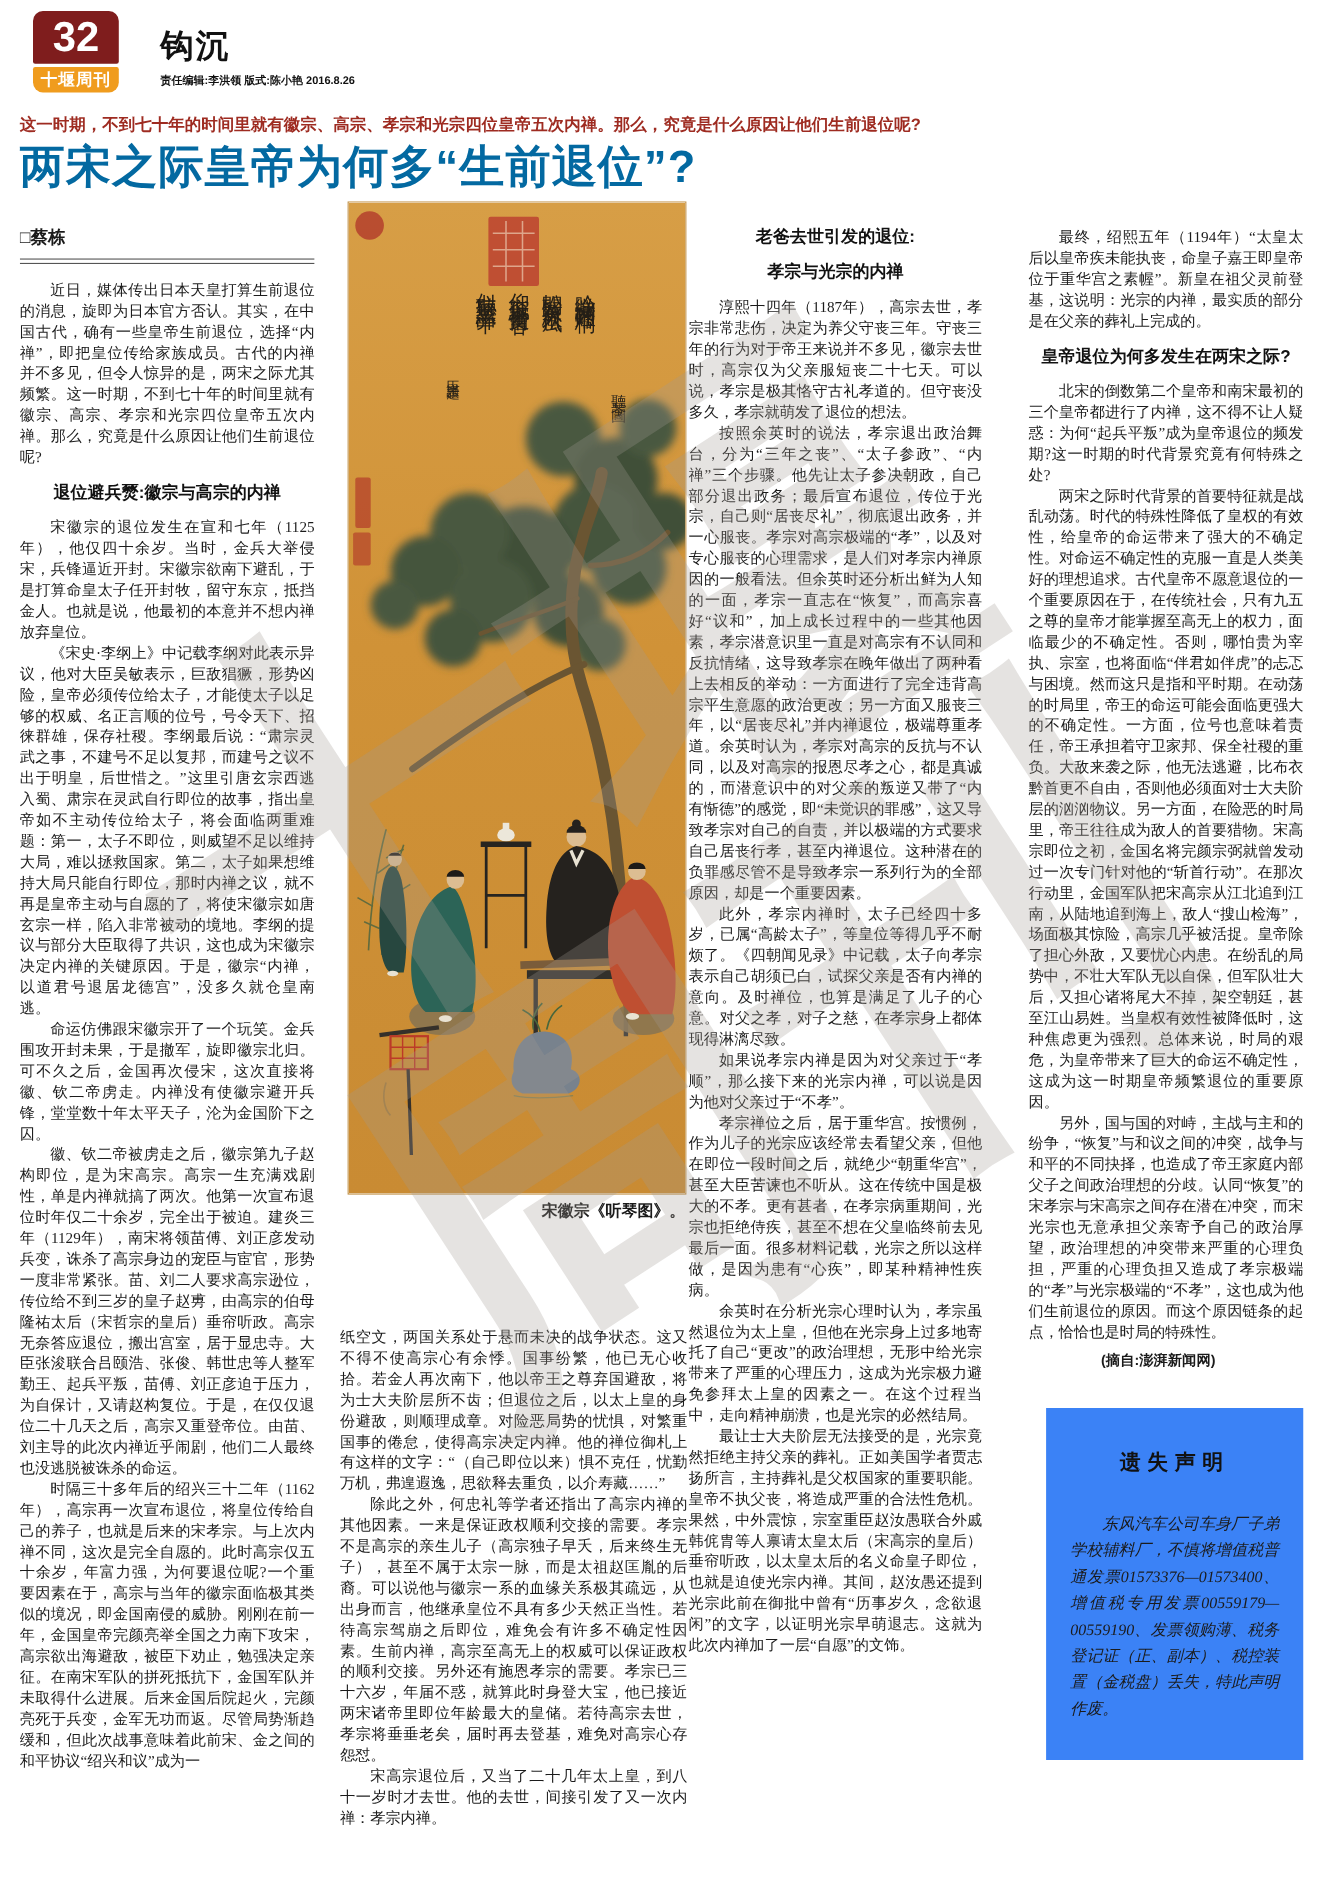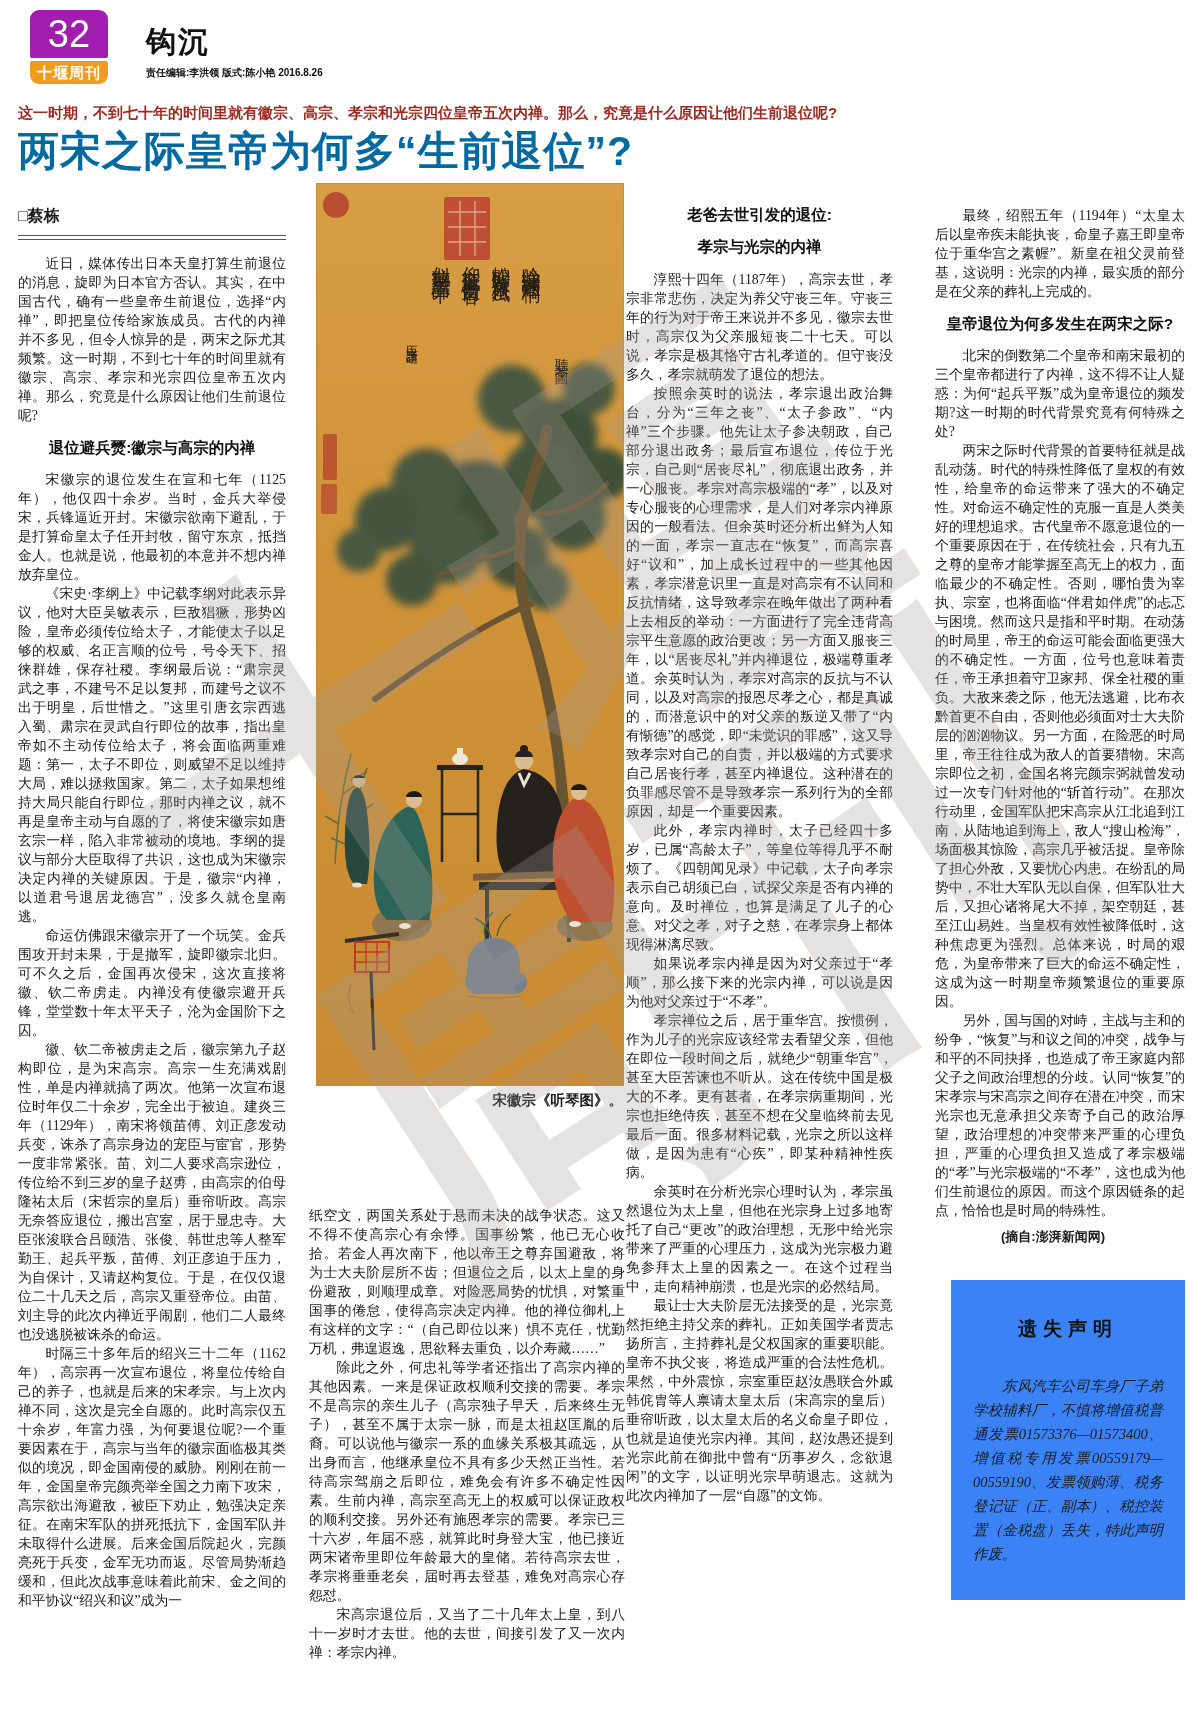--- a/index.html
+++ b/index.html
@@ -2,21 +2,21 @@
 <html><head>
 <meta charset="utf-8">
 <style>
   html,body{margin:0;padding:0;background:#ffffff;}
   body{width:1200px;height:1722px;position:relative;overflow:hidden;
        font-family:"Liberation Sans","DejaVu Sans",sans-serif;color:#1a1a1a;}
   .abs{position:absolute;}
 
   
   .badge{left:30px;top:10px;width:78px;}
-  .badge-num{background:#a21caf;color:#fff;font-weight:normal;font-size:38px;text-align:center;
+  .badge-num{background:#7f1d1d;color:#fff;font-weight:bold;font-size:38px;text-align:center;
              height:48px;line-height:48px;border-radius:9px 9px 2px 2px;}
   .badge-name{background:#f09c1e;color:#fff;font-weight:bold;font-size:15px;text-align:center;
               height:23px;line-height:23px;border-radius:2px 2px 9px 9px;margin-top:3px;letter-spacing:1px;}
   .section-title{left:146px;top:22px;font-size:30px;font-weight:bold;color:#111;letter-spacing:2px;}
   .editor-line{left:146px;top:66px;font-size:10px;font-weight:bold;color:#111;}
 
   
   .intro{left:18px;top:104px;width:1165px;font-size:15px;font-weight:bold;color:#9e2b21;}
   .headline{left:18px;top:124px;width:1165px;font-size:41px;font-weight:bold;color:#0369a1;letter-spacing:1px;}
 

